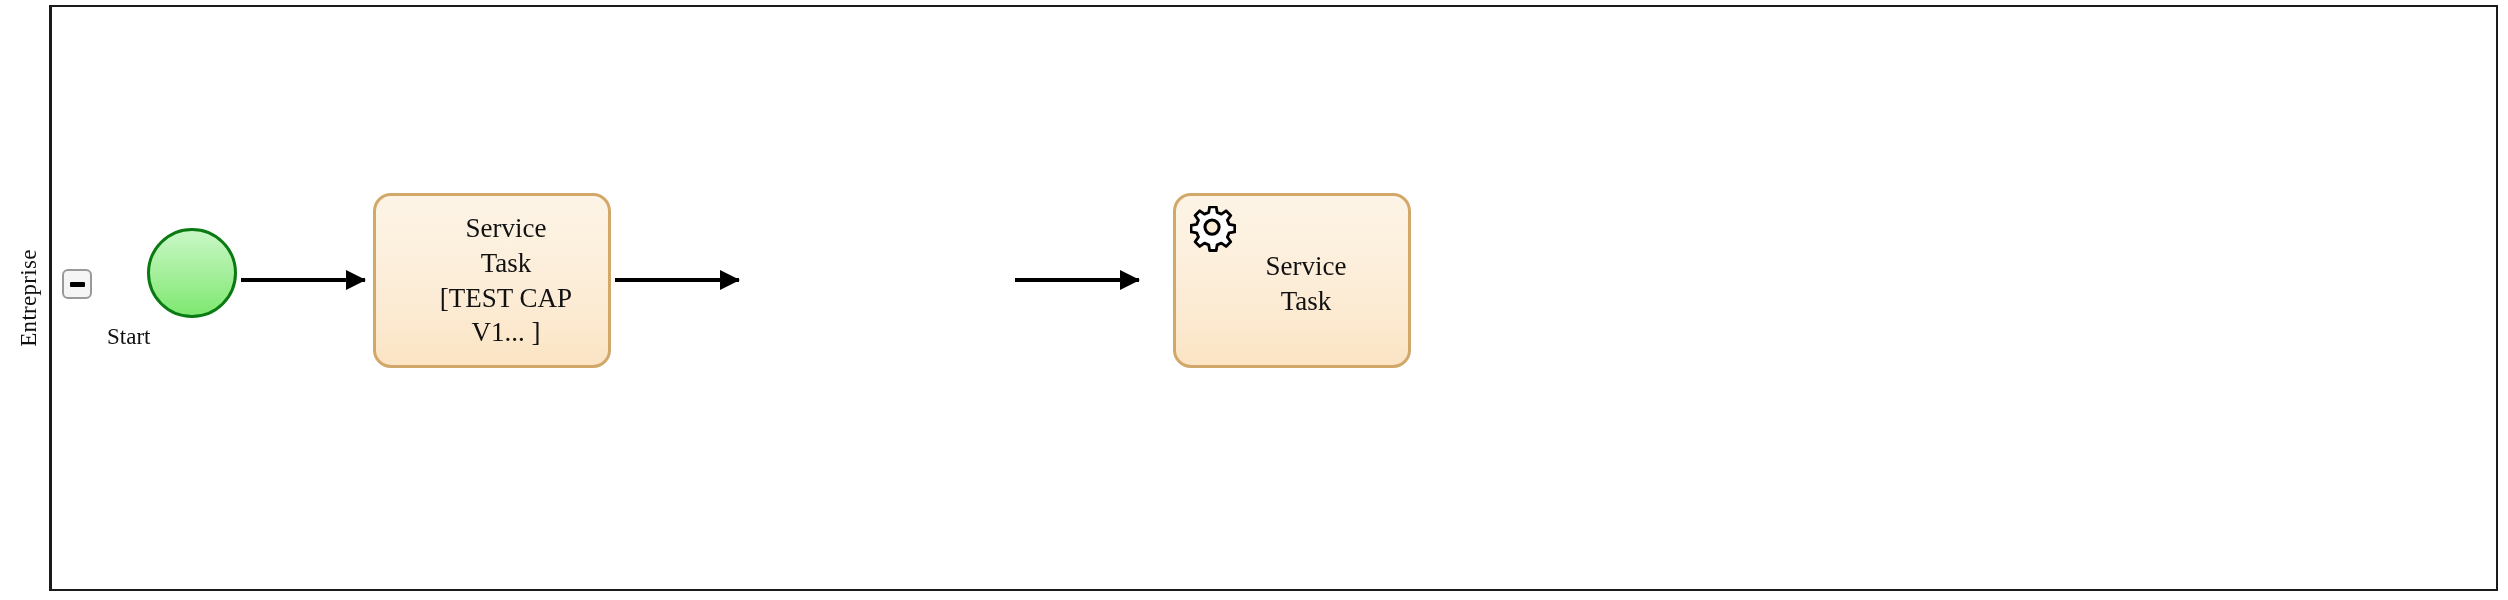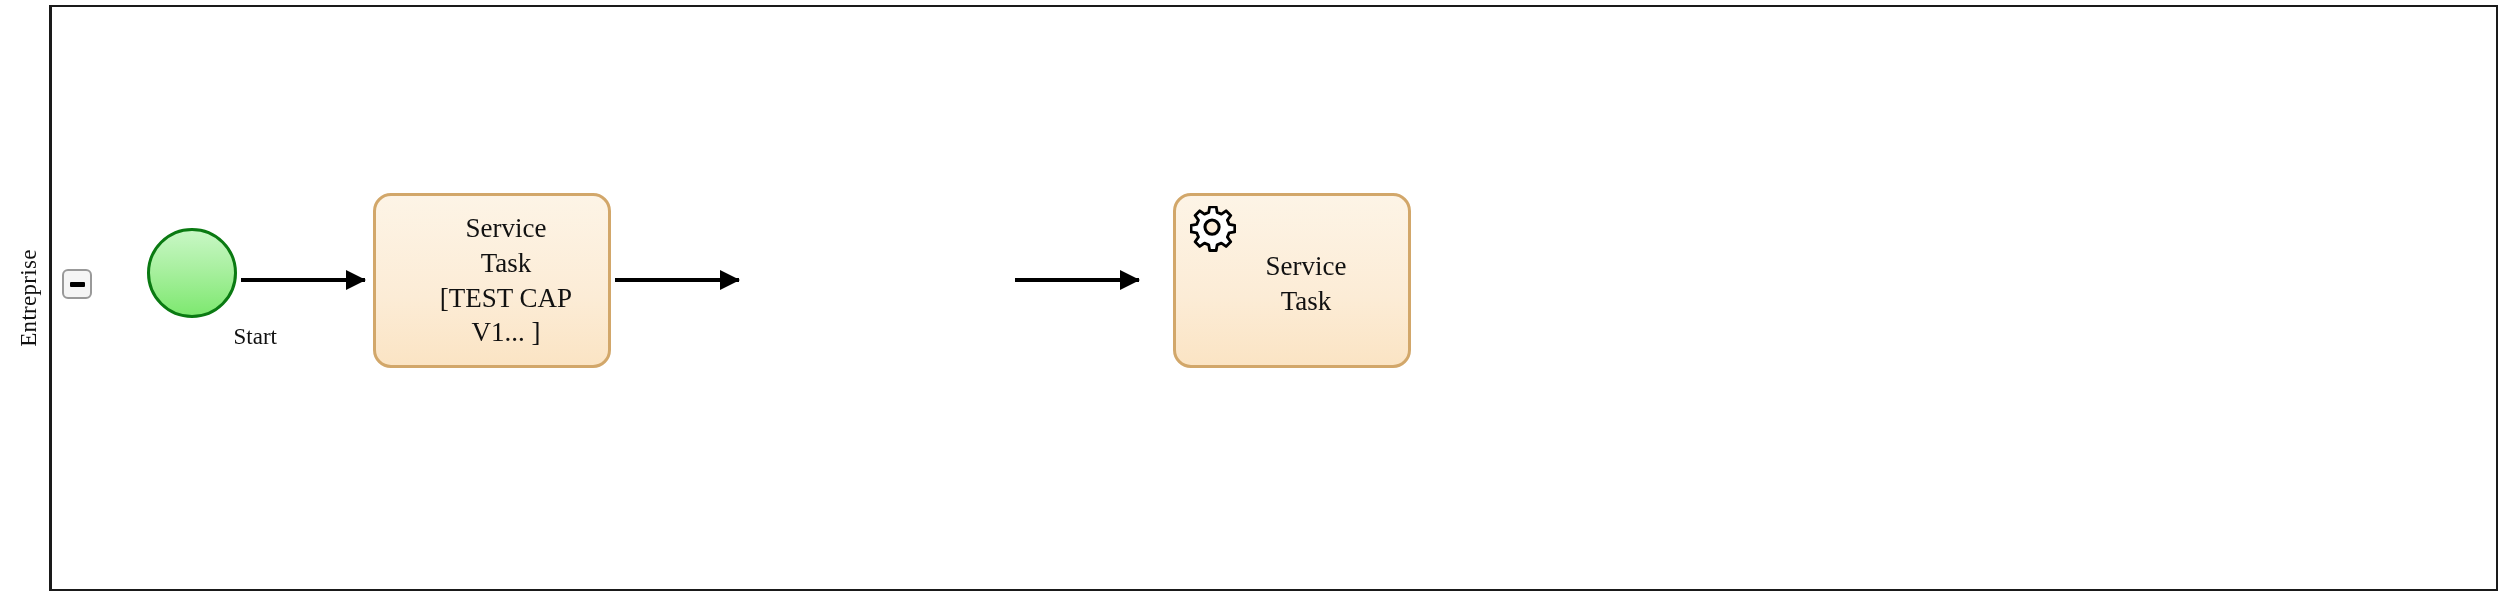--- a/index.html
+++ b/index.html
@@ -100,21 +100,21 @@
     border-radius: 50%;
     border: 3px solid #0a7a12;
     box-sizing: border-box;
     background: linear-gradient(180deg, #c8f7c5 0%, #a9f0a0 45%, #7ee870 100%);
   }
   .start-label {
     position: absolute;
     left: -40px;
     top: 96px;
     width: 170px;
-    text-align: right;
+    text-align: left;
     font-size: 23px;
     color: #111111;
     white-space: nowrap;
   }
 
   
   .task {
     position: absolute;
     width: 238px;
     height: 175px;

